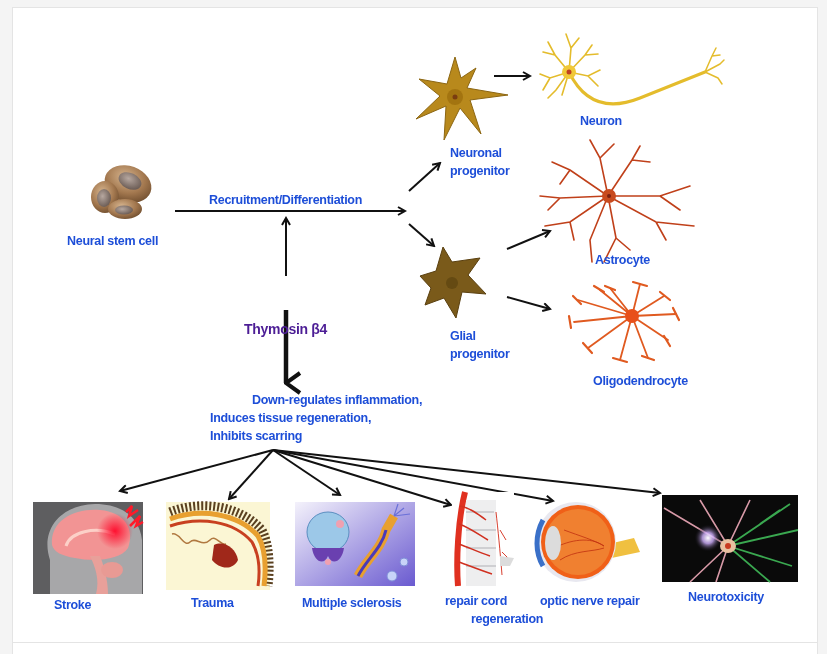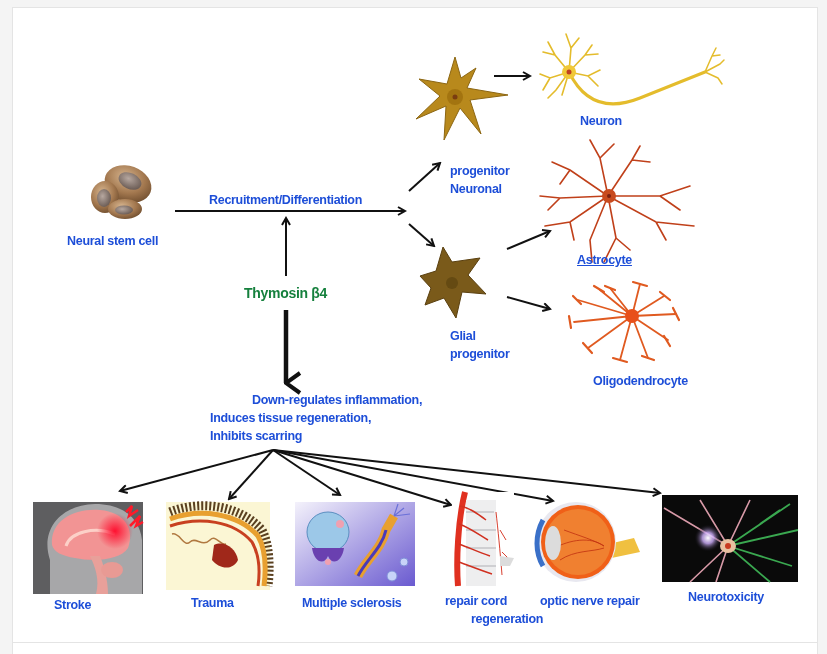--- a/index.html
+++ b/index.html
@@ -1,21 +1,21 @@
 <!DOCTYPE html>
 <html><head>
 <meta charset="utf-8">
 <style>
   html, body { margin:0; padding:0; background:#f4f4f4; }
   body { width:827px; height:654px; position:relative; overflow:hidden; font-family:"Liberation Sans", sans-serif; }
   #frame { position:absolute; left:12px; top:7px; width:806px; height:636px; background:#ffffff; border:1px solid #e4e4e4; box-sizing:border-box; }
   #bottom-strip { position:absolute; left:12px; top:643px; width:806px; height:11px; background:#ffffff; border-left:1px solid #e4e4e4; border-right:1px solid #e4e4e4; box-sizing:border-box; }
   svg#diagram { position:absolute; left:0; top:0; }
   .lbl { position:absolute; font-weight:bold; color:#1d4ed8; font-size:12.5px; line-height:15px; white-space:nowrap; letter-spacing:-0.3px; }
-  .lbl.red { color:#15803d; font-size:14px; }
+  .lbl.red { color:#4c1d95; font-size:14px;margin-top:36px; }
   .lbl.effects { font-size:12.5px; line-height:17px; }
 </style>
 </head>
 <body>
 
 <div id="frame"></div>
 <div id="bottom-strip"></div>
 
 <svg id="diagram" width="827" height="654" viewBox="0 0 827 654">
   <defs>
@@ -170,24 +170,24 @@
     <circle cx="708" cy="538" r="14" fill="url(#flash)"></circle>
     <ellipse cx="728" cy="546" rx="8" ry="7" fill="#e8c0a0"></ellipse>
     <circle cx="728" cy="546" r="3" fill="#c83a20"></circle>
   </g>
 </svg>
 
 <div class="lbl" style="left:67px;top:234px;">Neural stem cell</div>
 <div class="lbl" style="left:184px;top:193px;margin-left:25px;">Recruitment/Differentiation</div>
 <div class="lbl red" style="left:244px;top:286px;">Thymosin β4</div>
 
-<div class="lbl" style="left:450px;top:146px;margin-top:36px;">Neuronal</div>
+<div class="lbl" style="left:450px;top:146px;">Neuronal</div>
 <div class="lbl" style="left:450px;top:164px;">progenitor</div>
 <div class="lbl" style="left:580px;top:114px;">Neuron</div>
-<div class="lbl" style="left:577px;top:253px;text-decoration:underline;">Astrocyte</div>
+<div class="lbl" style="left:595px;top:253px;">Astrocyte</div>
 <div class="lbl" style="left:450px;top:329px;">Glial</div>
 <div class="lbl" style="left:450px;top:347px;">progenitor</div>
 <div class="lbl" style="left:593px;top:374px;">Oligodendrocyte</div>
 
 <div class="lbl effects" style="left:210px;top:392px;margin-left:42px;">Down-regulates  inflammation,</div>
 <div class="lbl effects" style="left:210px;top:410px;">Induces tissue regeneration,</div>
 <div class="lbl effects" style="left:210px;top:428px;">Inhibits scarring</div>
 
 <div class="lbl" style="left:54px;top:598px;">Stroke</div>
 <div class="lbl" style="left:191px;top:596px;">Trauma</div>

